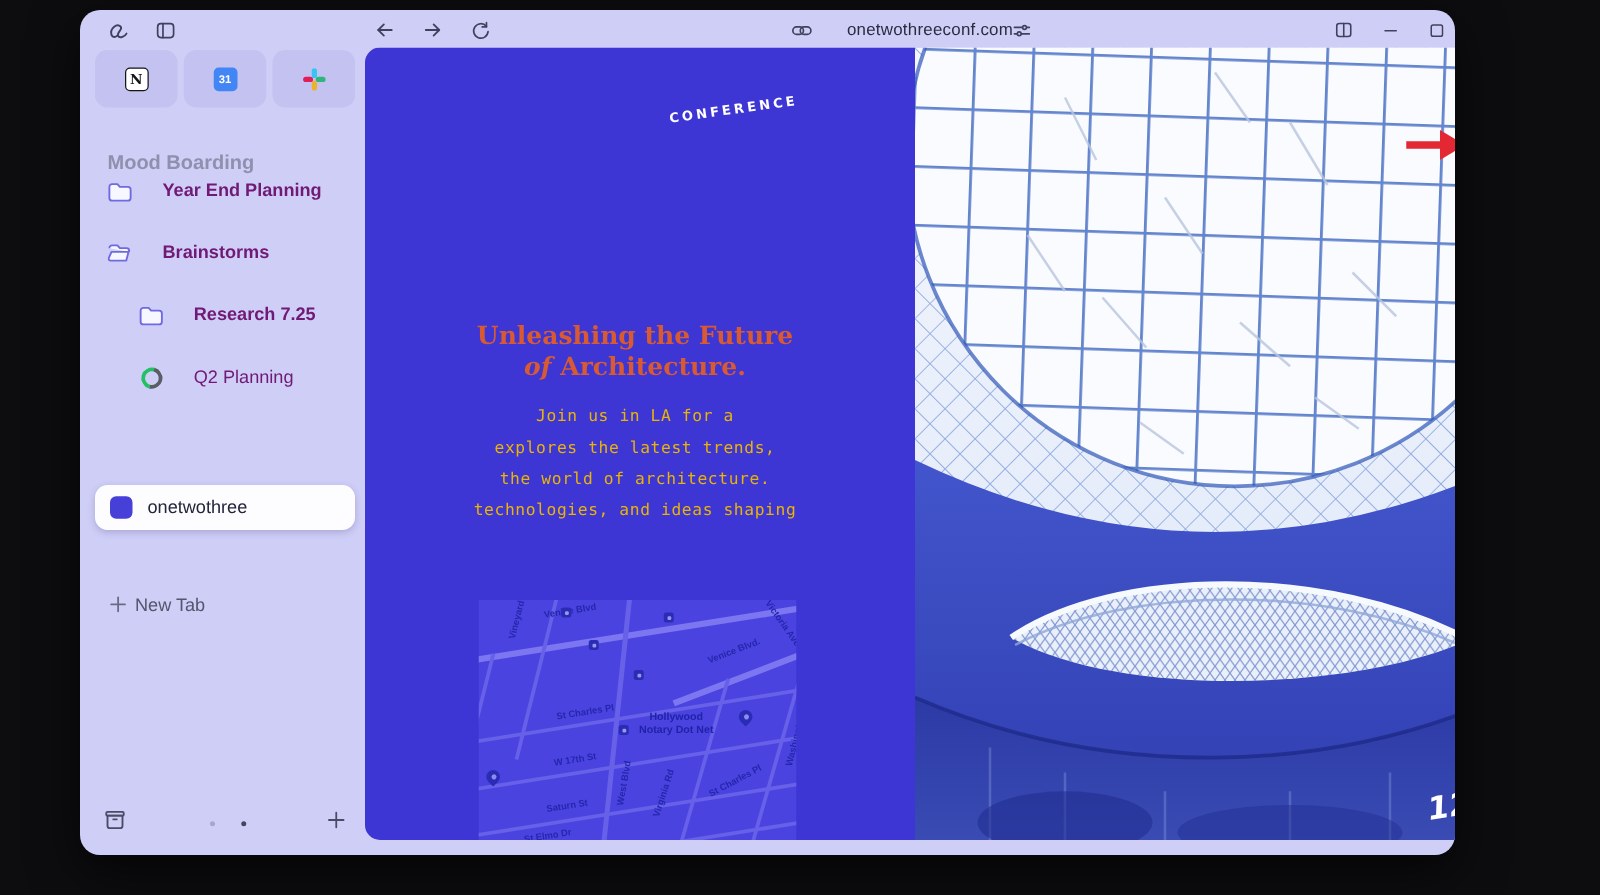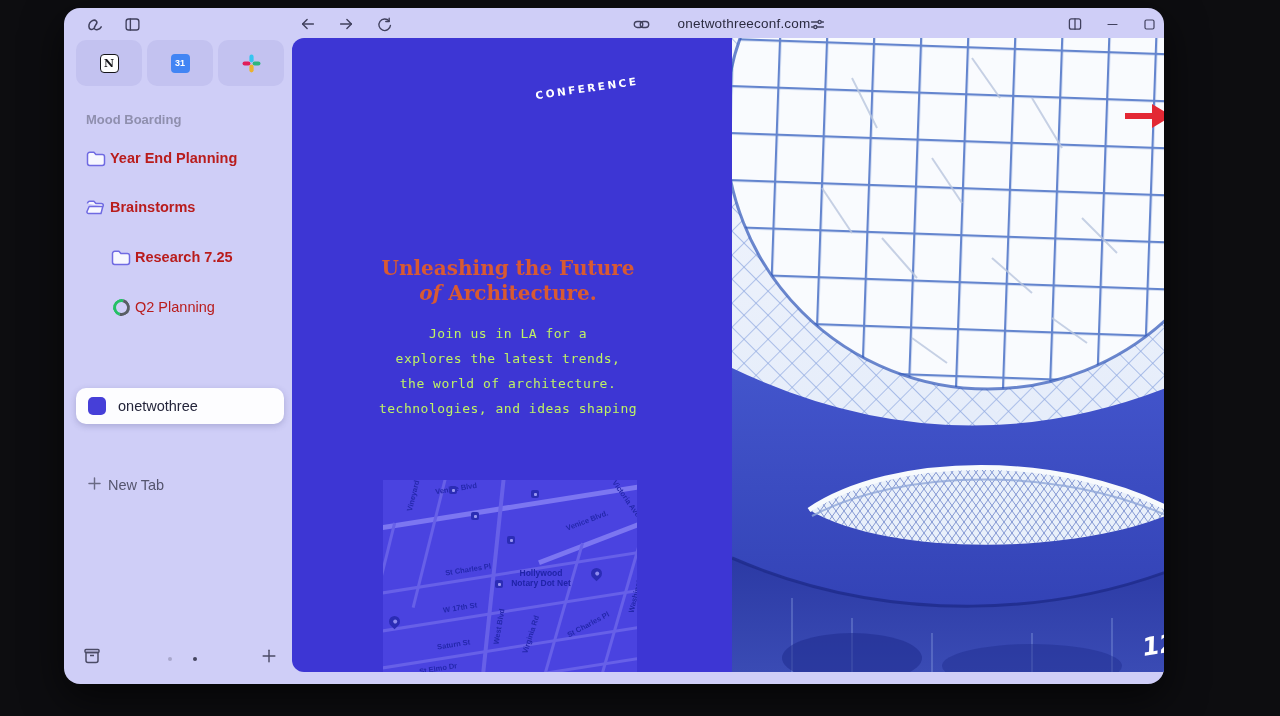--- a/index.html
+++ b/index.html
@@ -12,41 +12,41 @@
   
   .icon-btn { position:absolute; top:5px; width:22px; height:22px; display:flex; align-items:center; justify-content:center; color:#41415e; }
   .icon-btn svg { stroke:#41415e; fill:none; stroke-width:1.6; stroke-linecap:round; stroke-linejoin:round; }
   .url-text { position:absolute; top:8px; left:595px; width:170px; text-align:center; font-size:13.5px; color:#2b2b40; letter-spacing:.2px; }
 
   
   .sidebar { position:absolute; left:12px; top:0; width:208px; height:100%; }
   .app-tile { position:absolute; top:32px; width:66px; height:46px; border-radius:10px; background:#c3c2f0; display:flex; align-items:center; justify-content:center; }
   .notion-badge { width:19px; height:19px; background:#fff; border:1.6px solid #15151a; border-radius:4px; display:flex; align-items:center; justify-content:center; font-family:"DejaVu Serif",serif; font-weight:bold; font-size:11px; color:#15151a; }
   .gcal-badge { width:19px; height:19px; background:#4285f4; border-radius:4px; display:flex; align-items:center; justify-content:center; font-size:9px; font-weight:bold; color:#fff; }
-  .section-label { position:absolute; left:10px; top:104px; font-size:13px; font-weight:bold; color:#8f8fae; }
-  .side-row { position:absolute; left:0; width:208px; height:26px; display:flex; align-items:center; gap:4px; font-size:14.5px; font-weight:bold; color:#b91c1c; }
+  .section-label { position:absolute; left:10px; top:114px; font-size:16px; font-weight:bold; color:#8f8fae; }
+  .side-row { position:absolute; left:0; width:208px; height:26px; display:flex; align-items:flex-start; gap:24px; font-size:14.5px; font-weight:bold; color:#701a75; }
   .side-row .ric { width:20px; display:flex; justify-content:center; flex:none; }
   .indent { padding-left:35px; }
   .base { padding-left:10px; }
   .tab-pill { position:absolute; left:0; top:380px; width:208px; height:36px; background:#fdfdff; border-radius:10px;
     box-shadow:0 2px 6px rgba(60,60,120,.25); display:flex; align-items:center; gap:12px; padding-left:12px;
     font-size:14.5px; font-weight:normal; color:#23243a; }
   .site-favicon { width:18px; height:18px; border-radius:5px; background:#463fd8; flex:none; }
   .c-favicon { width:17px; height:17px; border-radius:50%; border:3.4px solid #585e64; border-left-color:#24c065; border-top-color:#24c065; transform:rotate(-30deg); flex:none; }
   .newtab-row { position:absolute; left:0; top:464px; width:208px; height:26px; display:flex; align-items:center; gap:5px; padding-left:10px; font-size:14.5px; color:#55556e; }
   .bottom-bar { position:absolute; left:0; bottom:14px; width:208px; height:24px; }
   .dot { position:absolute; top:11px; width:4px; height:4px; border-radius:50%; }
 
   
   .page { position:absolute; left:228px; top:30px; width:920px; height:634px; border-radius:12px; overflow:hidden; display:flex; }
   .left-panel { position:relative; width:440px; height:634px; background:#3d36d4; flex:none; }
   .badge { position:absolute; left:243px; top:44px; transform:rotate(-8deg); font-family:"DejaVu Sans",sans-serif; font-weight:bold; font-size:10.5px; letter-spacing:2.5px; color:#fff; }
   .heading { position:absolute; left:0; top:218px; width:432px; text-align:center; font-family:"DejaVu Serif",serif; font-weight:bold; font-size:20px; line-height:25px; color:#d85a32; }
   .heading .it { font-style:italic; }
-  .body-copy { position:absolute; left:0; top:283px; width:432px; text-align:center; font-family:"DejaVu Sans Mono",monospace; font-size:13px; line-height:25px; letter-spacing:.5px; color:#bef264; }
+  .body-copy { position:absolute; left:0; top:283px; width:432px; text-align:center; font-family:"DejaVu Sans Mono",monospace; font-size:13px; line-height:25px; letter-spacing:.5px; color:#eab308; }
   .body-copy span { display:block; }
 
   
   .map { position:absolute; left:91px; top:442px; width:254px; height:192px; background:#4a43e0; overflow:hidden; }
   .road { position:absolute; background:#6760e8; }
   .road.major { background:#7c76f1; }
   .map-label { position:absolute; font-size:7.5px; font-weight:bold; color:#2427ac; white-space:nowrap; }
   .poi { position:absolute; font-size:8.5px; font-weight:bold; color:#2023a8; text-align:center; line-height:10px; }
   .pin { position:absolute; width:11px; height:11px; background:#2b2cb5; border-radius:50% 50% 50% 0; transform:rotate(-45deg); }
   .pin::after { content:""; position:absolute; left:3.5px; top:3.5px; width:4px; height:4px; border-radius:50%; background:#8e8bee; }

